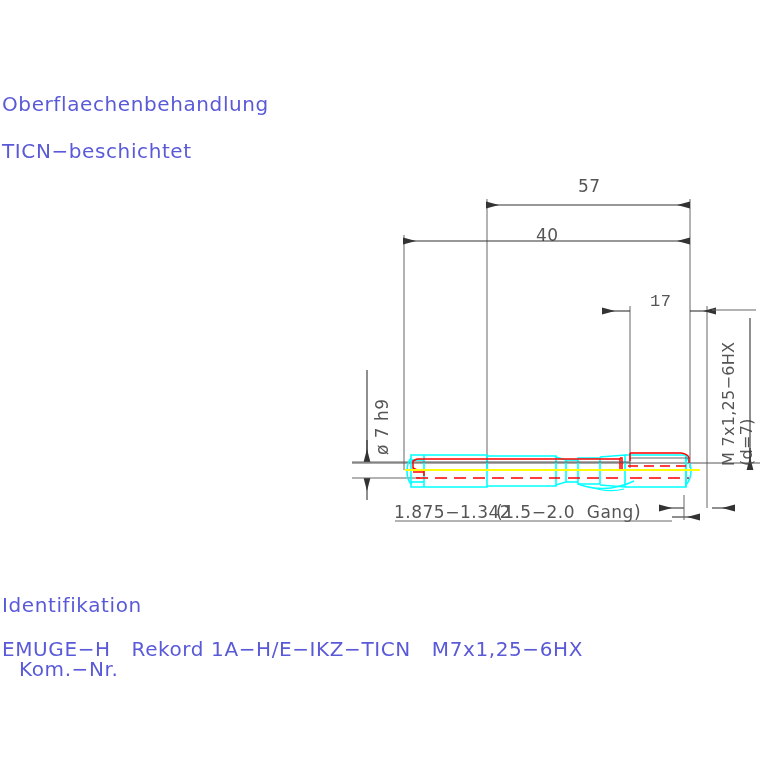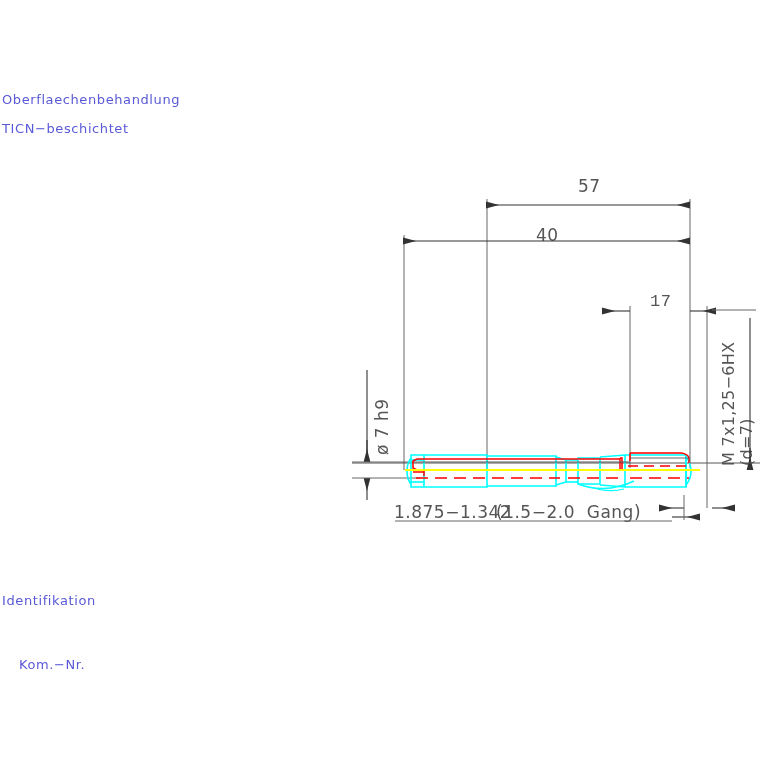--- a/index.html
+++ b/index.html
@@ -22,21 +22,21 @@
     height: 767px;
   }
   .txt {
     position: absolute;
     white-space: pre;
     font-family: "DejaVu Sans", sans-serif;
   }
   
   .annot {
     color: #5a5ad8;
-    font-size: 13px;
+    font-size: 20px;
     letter-spacing: 0.6px;
   }
   
   .dim {
     color: #555555;
     font-size: 17px;
     letter-spacing: 0.5px;
   }
   .dim-small {
     color: #555555;
@@ -55,24 +55,25 @@
     overflow: visible;
   }
 </style>
 </head>
 <body>
 
 <div id="cad-root">
 
   <div class="txt annot" style="left:2px; top:92px;">Oberflaechenbehandlung</div>
 
-  <div class="txt annot" style="left:2px; top:121px;">TICN−beschichtet</div>
+  <div class="txt annot" style="left:2px; top:139px;">TICN−beschichtet</div>
 
   <div class="txt annot" style="left:2px; top:593px;">Identifikation</div>
 
+  <div class="txt annot" style="left:2px; top:637px;">EMUGE−H   Rekord 1A−H/E−IKZ−TICN   M7x1,25−6HX</div>
 
   <div class="txt annot" style="left:19px; top:657px;">Kom.−Nr.</div>
 
   <div class="txt dim" style="left:578px; top:176px;">57</div>
 
   <div class="txt dim" style="left:536px; top:225px;">40</div>
 
   <div class="txt dim" style="left:650px; top:292px;font-family:Liberation Mono, monospace;">17</div>
 
   <div class="txt dim rot90" style="left:372px; top:455px;">ø 7 h9</div>

